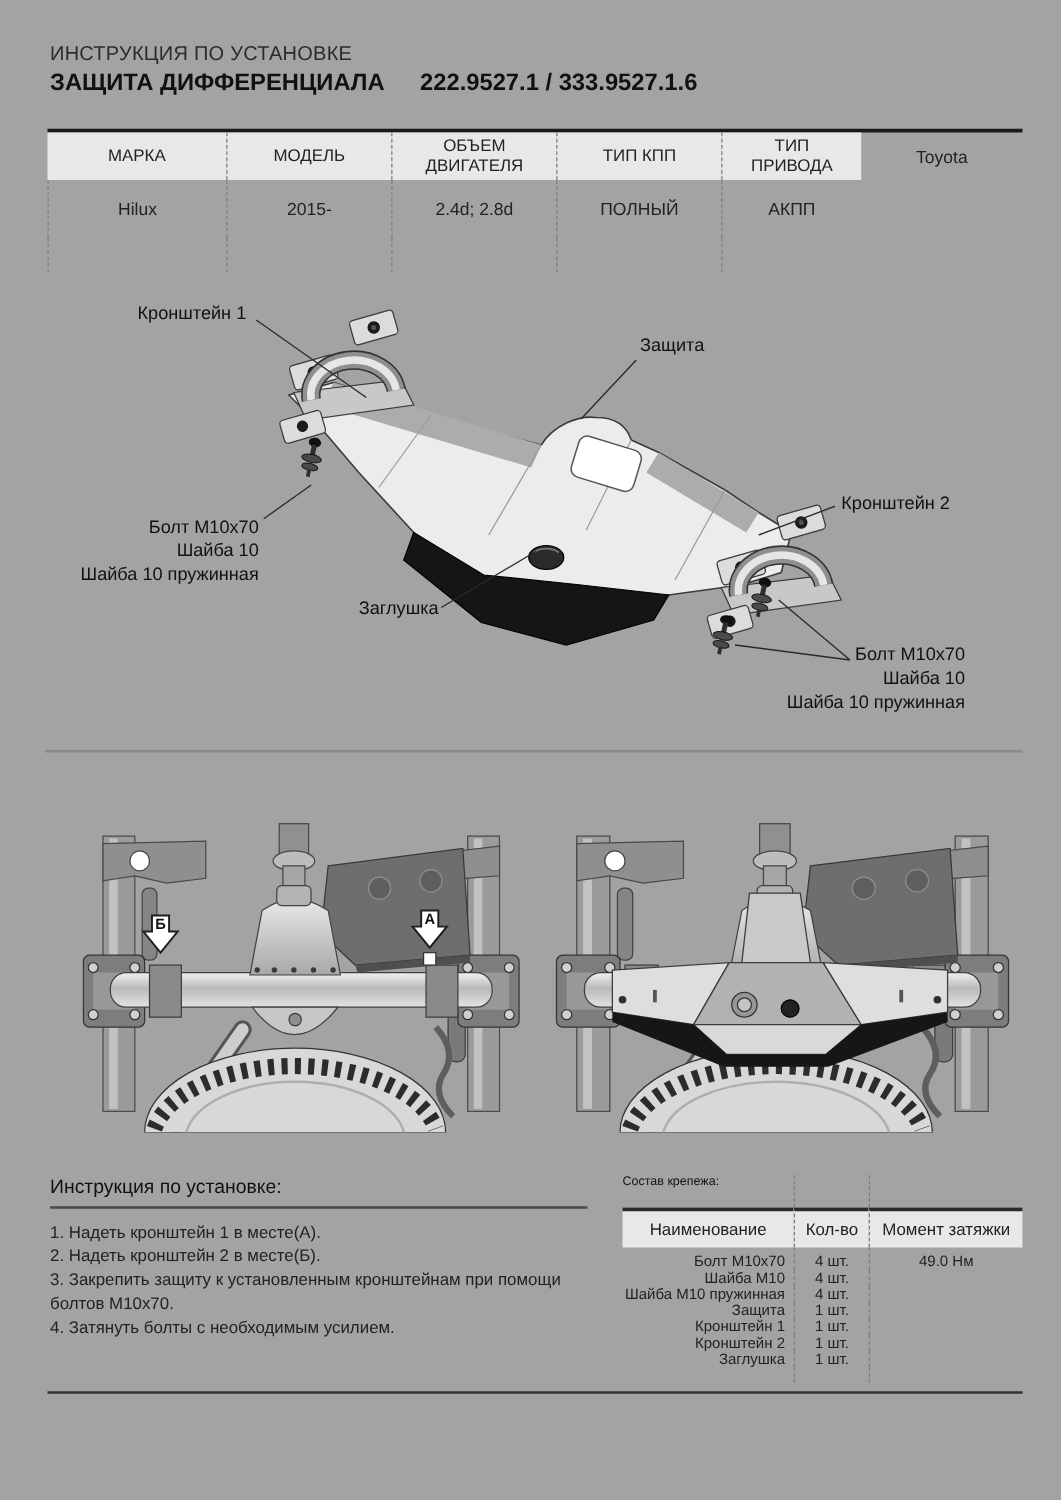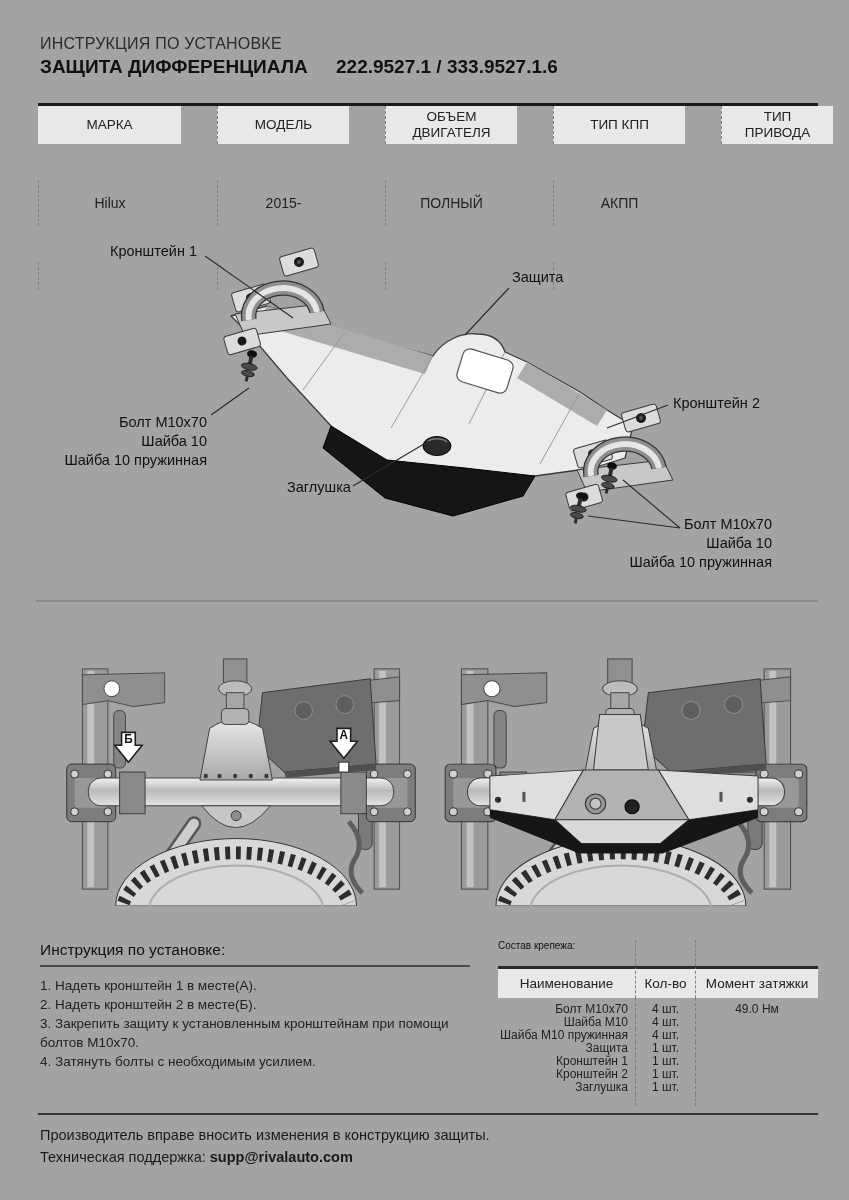--- a/index.html
+++ b/index.html
@@ -9,21 +9,21 @@
   
   .hdr { position:absolute; left:40px; top:35px; }
   .hdr-sub { font-size:16px; color:#2b2b2b; letter-spacing:.2px; }
   .hdr-main { margin-top:3px; font-size:19px; font-weight:bold; color:#111; display:flex; }
   .hdr-title { display:inline-block; width:296px; }
 
   
   .spec-table { position:absolute; left:38px; top:103px; width:780px;
     border-top:3px solid #1a1a1a;
     display:grid; grid-template-columns:143px 132px 132px 132px 112px 129px;
-    grid-template-rows:38px 46px 28px;gap:36px; }
+    grid-template-rows:38px 46px 28px; }
   .spec-cell { display:flex; align-items:center; justify-content:center;
     text-align:center; font-size:13.5px; color:#222; }
   .spec-head { background:#e8e8e8; line-height:1.15; padding:0 28px; box-sizing:border-box; }
   .spec-val  { font-size:14px; }
   .csep { border-left:1.5px dashed #7f7f7f; }
 
   
   .diagram { position:absolute; left:35px; top:228px; width:783px; height:372px; }
   .diagram svg { position:absolute; left:0; top:0; }
   .dlabel { position:absolute; font-size:14.5px; color:#111; line-height:19px; white-space:nowrap; }
@@ -76,20 +76,21 @@
   <div class="spec-table">
     <div class="spec-cell spec-head">МАРКА</div>
     <div class="spec-cell spec-head csep">МОДЕЛЬ</div>
     <div class="spec-cell spec-head csep">ОБЪЕМ ДВИГАТЕЛЯ</div>
     <div class="spec-cell spec-head csep">ТИП КПП</div>
     <div class="spec-cell spec-head csep">ТИП ПРИВОДА</div>
 
     <div class="spec-cell spec-val">Toyota</div>
     <div class="spec-cell spec-val csep">Hilux</div>
     <div class="spec-cell spec-val csep">2015-</div>
+    <div class="spec-cell spec-val csep">2.4d; 2.8d</div>
     <div class="spec-cell spec-val csep">ПОЛНЫЙ</div>
     <div class="spec-cell spec-val csep">АКПП</div>
 
     <div></div>
     <div class="csep"></div>
     <div class="csep"></div>
     <div class="csep"></div>
     <div class="csep"></div>
     <div class="csep"></div>
   </div>
@@ -330,18 +331,14 @@
     <div class="f-name">Заглушка</div>
     <div class="f-qty csep">1 шт.</div>
     <div class="f-torq csep"></div>
 
     <div class="f-tail"></div>
     <div class="f-tail csep"></div>
     <div class="f-tail csep"></div>
   </div>
 
   <div class="foot-rule"></div>
-  <div class="foot">
-    <div>Производитель вправе вносить изменения в конструкцию защиты.</div>
-    <div><span>Техническая поддержка: </span><b>supp@rivalauto.com</b></div>
-  </div>
 
 </div>
 
 </body></html>

